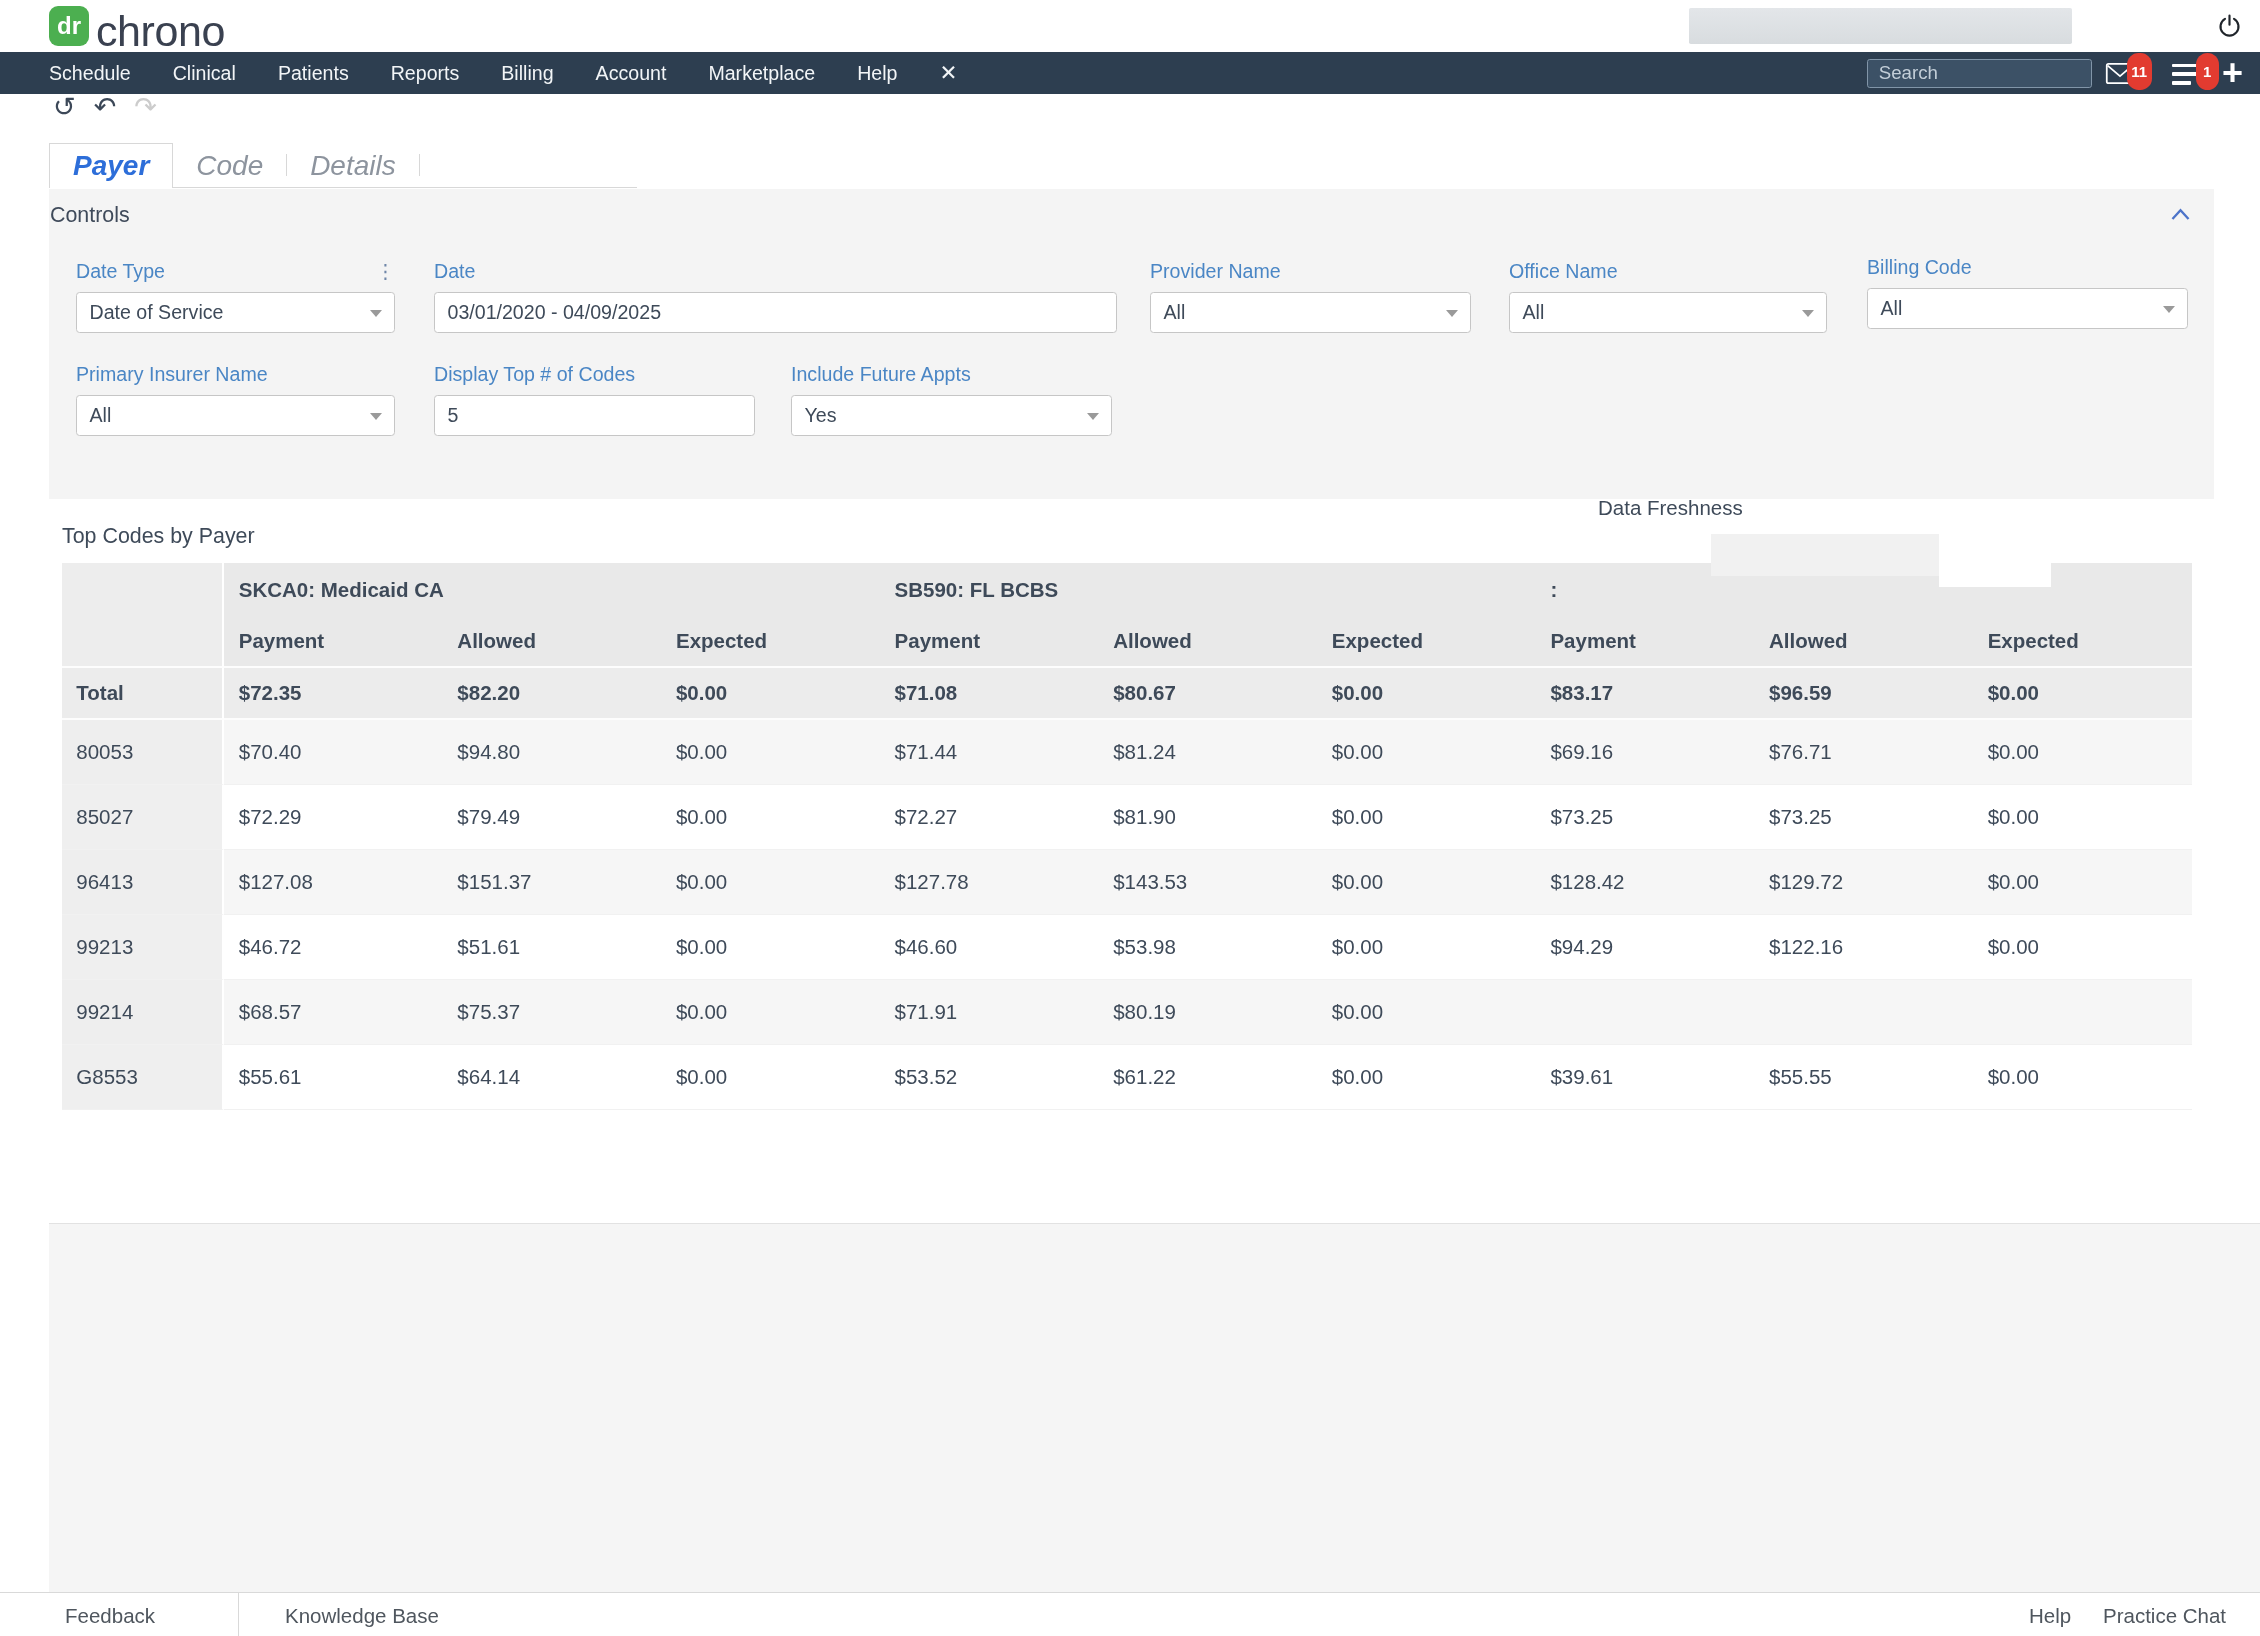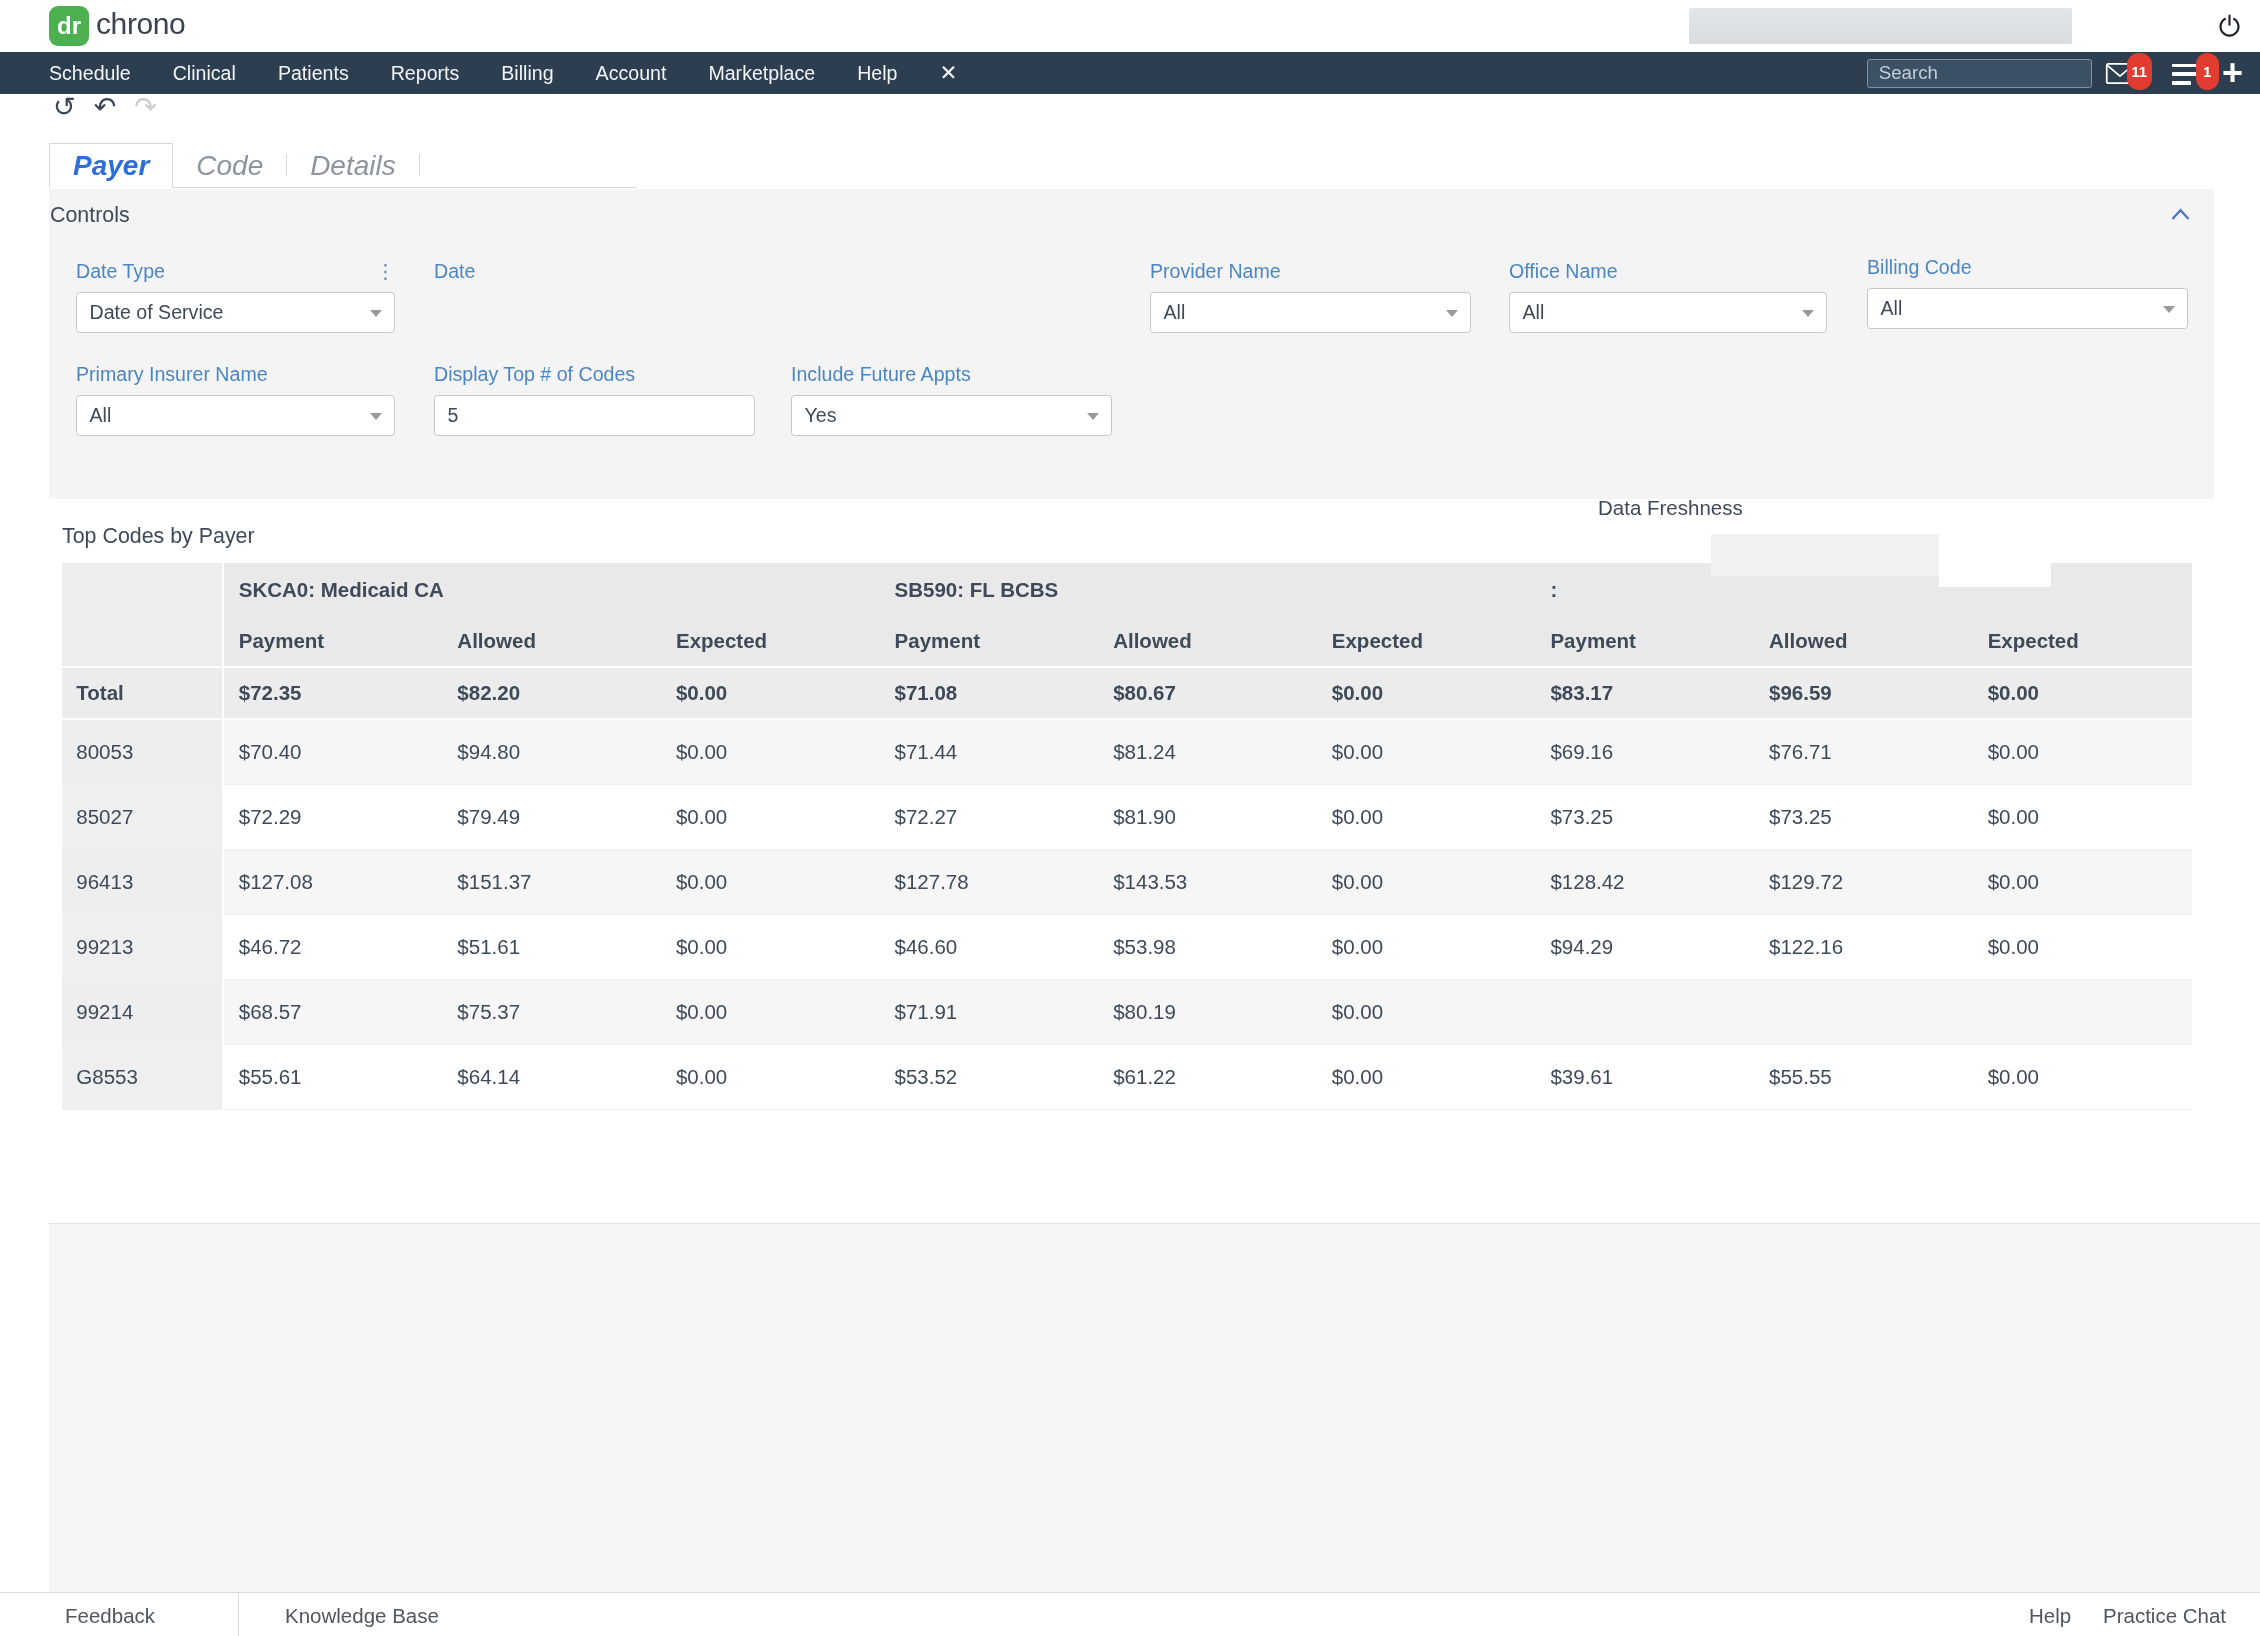--- a/index.html
+++ b/index.html
@@ -5,21 +5,21 @@
   * { margin:0; padding:0; box-sizing:border-box; }
   html,body { width:2261px; height:1636px; }
   body { position:relative; overflow:hidden; background:#ffffff;
          font-family:"Liberation Sans","DejaVu Sans",sans-serif; color:#3e4a59; }
 
   
   .topbar { position:absolute; left:0; top:0; width:2261px; height:52px; background:#fff; }
   .logo-box { position:absolute; left:49px; top:6.2px; width:40px; height:40px;
               background:#4caf50; border-radius:9px; color:#fff; font-weight:bold;
               font-size:24px; display:flex; align-items:center; justify-content:center; }
-  .logo-word { position:absolute; left:96px; top:7.1px; font-size:30px; color:#3a4150;
+  .logo-word { position:absolute; left:96px; top:7.1px; font-size:43px; color:#3a4150;
                font-weight:500; letter-spacing:-0.4px; }
   .topbar-redact { position:absolute; left:1689px; top:8px; width:383px; height:36px;
                    background:linear-gradient(#e3e6e9,#d8dcdf); border-radius:1.8px; }
   .power { position:absolute; left:2216px; top:12.5px; width:27px; height:27px; }
   .power svg { width:27px; height:27px; stroke:#20252b; stroke-width:2.4; fill:none;
                stroke-linecap:round; }
 
   
   .navbar { position:absolute; left:0; top:52px; width:2261px; height:42px; background:#2d3e50; }
   .nav-items { position:absolute; left:49px; top:0; height:42px; display:flex;
@@ -185,20 +185,21 @@
   <div class="field" style="left:27px; top:71px; width:319px">
     <div class="field-label">Date Type</div>
     <span class="dots">⋮</span>
     <div class="select">
       <span>Date of Service</span>
       <span class="caret"></span>
     </div>
   </div>
   <div class="field" style="left:385px; top:71px; width:683px">
     <div class="field-label">Date</div>
+    <input class="text-input" value="03/01/2020 - 04/09/2025" style="">
   </div>
   <div class="field" style="left:1101px; top:71px; width:321px">
     <div class="field-label">Provider Name</div>
     <div class="select">
       <span>All</span>
       <span class="caret"></span>
     </div>
   </div>
   <div class="field" style="left:1460px; top:71px; width:318px">
     <div class="field-label">Office Name</div>

